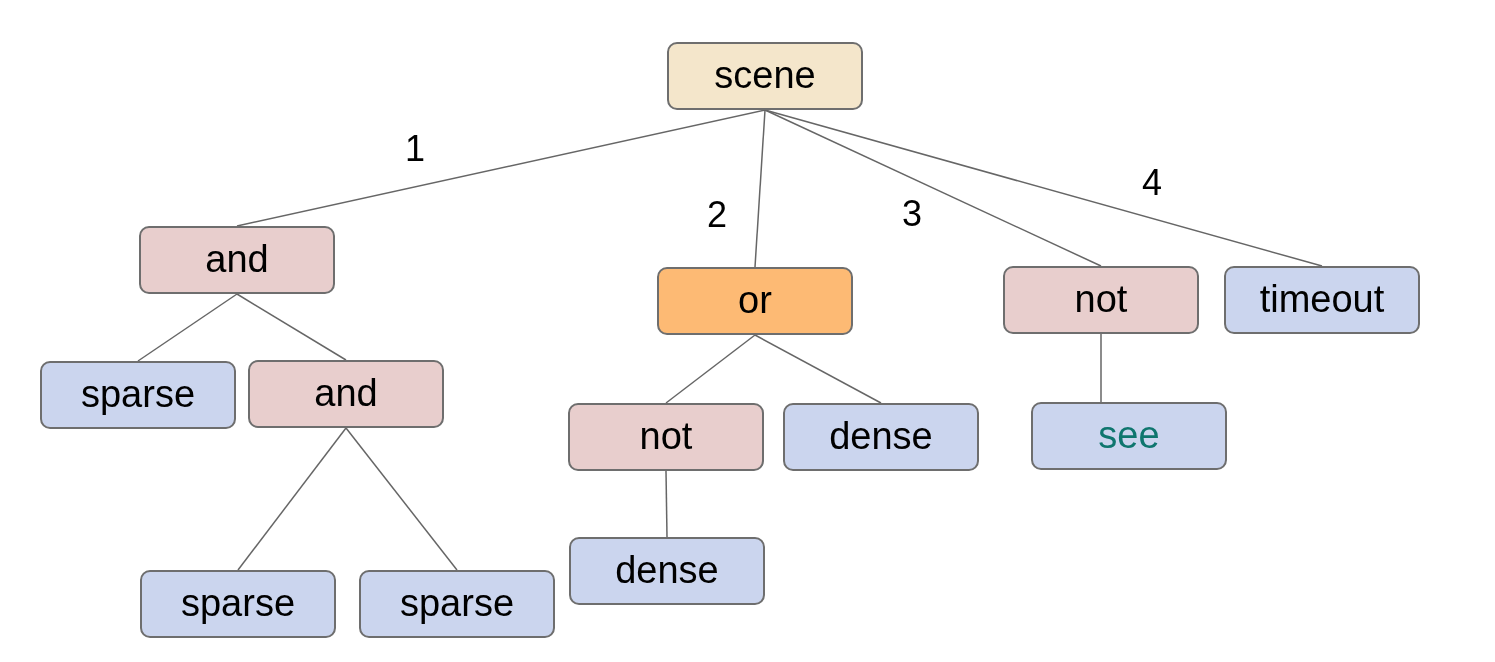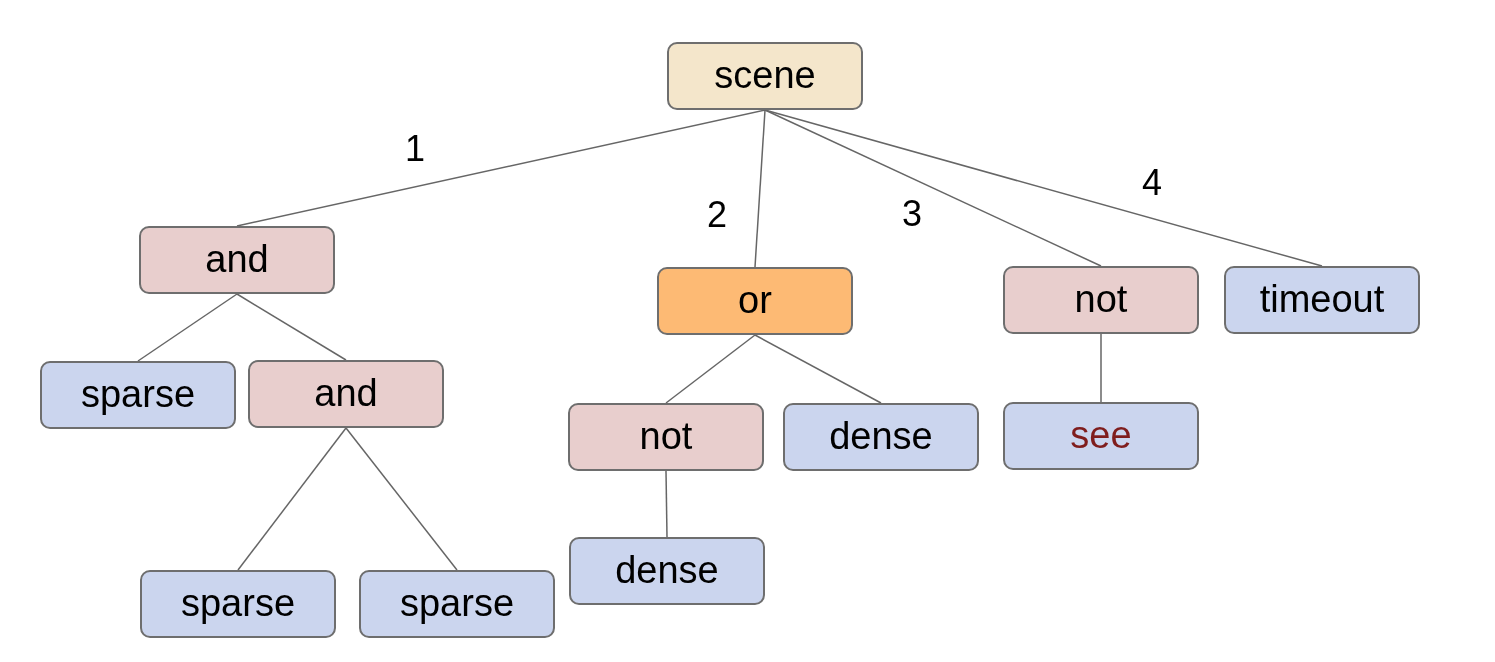--- a/index.html
+++ b/index.html
@@ -93,21 +93,21 @@
       </div>
       <div class="node" style="left: 248px; top: 360px; width: 196px; height: 68px; background: rgb(232, 206, 205); border-color: rgb(110, 110, 110); color: rgb(0, 0, 0);">
         <span>and</span>
       </div>
       <div class="node" style="left: 568px; top: 403px; width: 196px; height: 68px; background: rgb(232, 206, 205); border-color: rgb(110, 110, 110); color: rgb(0, 0, 0);">
         <span>not</span>
       </div>
       <div class="node" style="left: 783px; top: 403px; width: 196px; height: 68px; background: rgb(203, 213, 238); border-color: rgb(110, 110, 110); color: rgb(0, 0, 0);">
         <span>dense</span>
       </div>
-      <div class="node" style="left: 1003px; top: 402px; width: 196px; height: 68px; background: rgb(203, 213, 238); border-color: rgb(110, 110, 110); color: #7f1d1d;">
+      <div class="node" style="left: 1031px; top: 402px; width: 196px; height: 68px; background: rgb(203, 213, 238); border-color: rgb(110, 110, 110); color: #0f766e;">
         <span>see</span>
       </div>
       <div class="node" style="left: 140px; top: 570px; width: 196px; height: 68px; background: rgb(203, 213, 238); border-color: rgb(110, 110, 110); color: rgb(0, 0, 0);">
         <span>sparse</span>
       </div>
       <div class="node" style="left: 359px; top: 570px; width: 196px; height: 68px; background: rgb(203, 213, 238); border-color: rgb(110, 110, 110); color: rgb(0, 0, 0);">
         <span>sparse</span>
       </div>
       <div class="node" style="left: 569px; top: 537px; width: 196px; height: 68px; background: rgb(203, 213, 238); border-color: rgb(110, 110, 110); color: rgb(0, 0, 0);">
         <span>dense</span>

